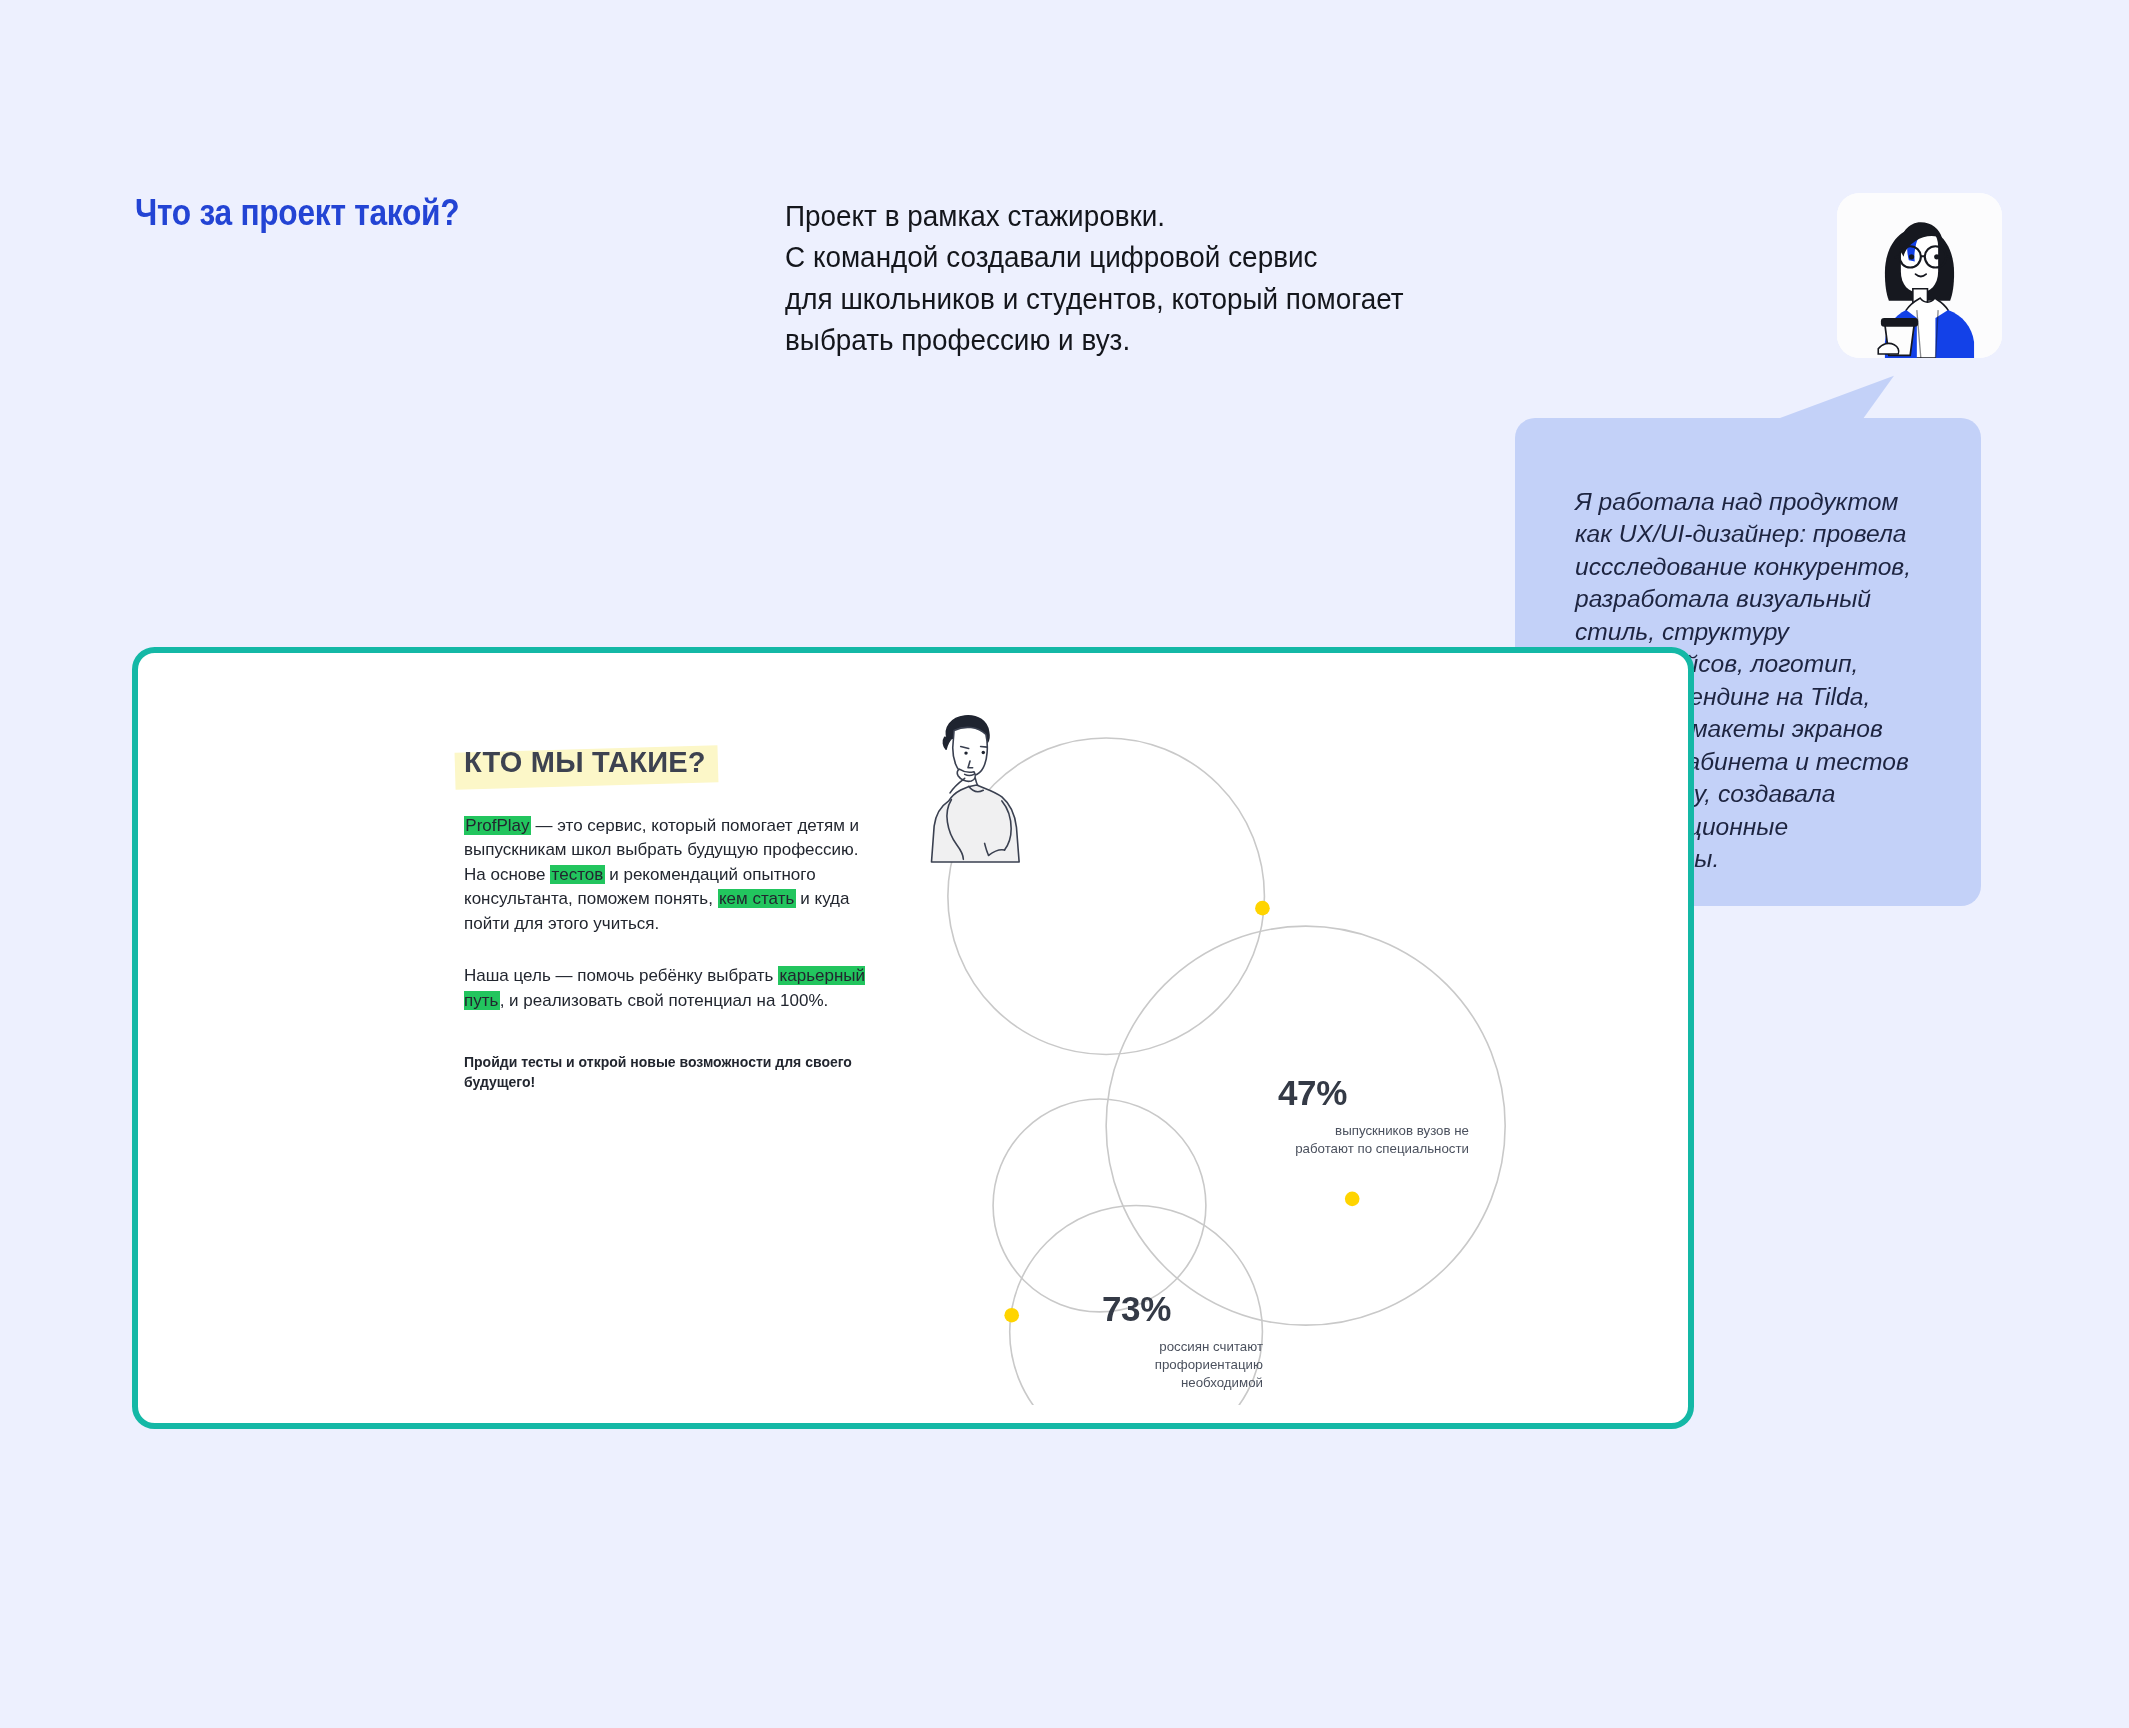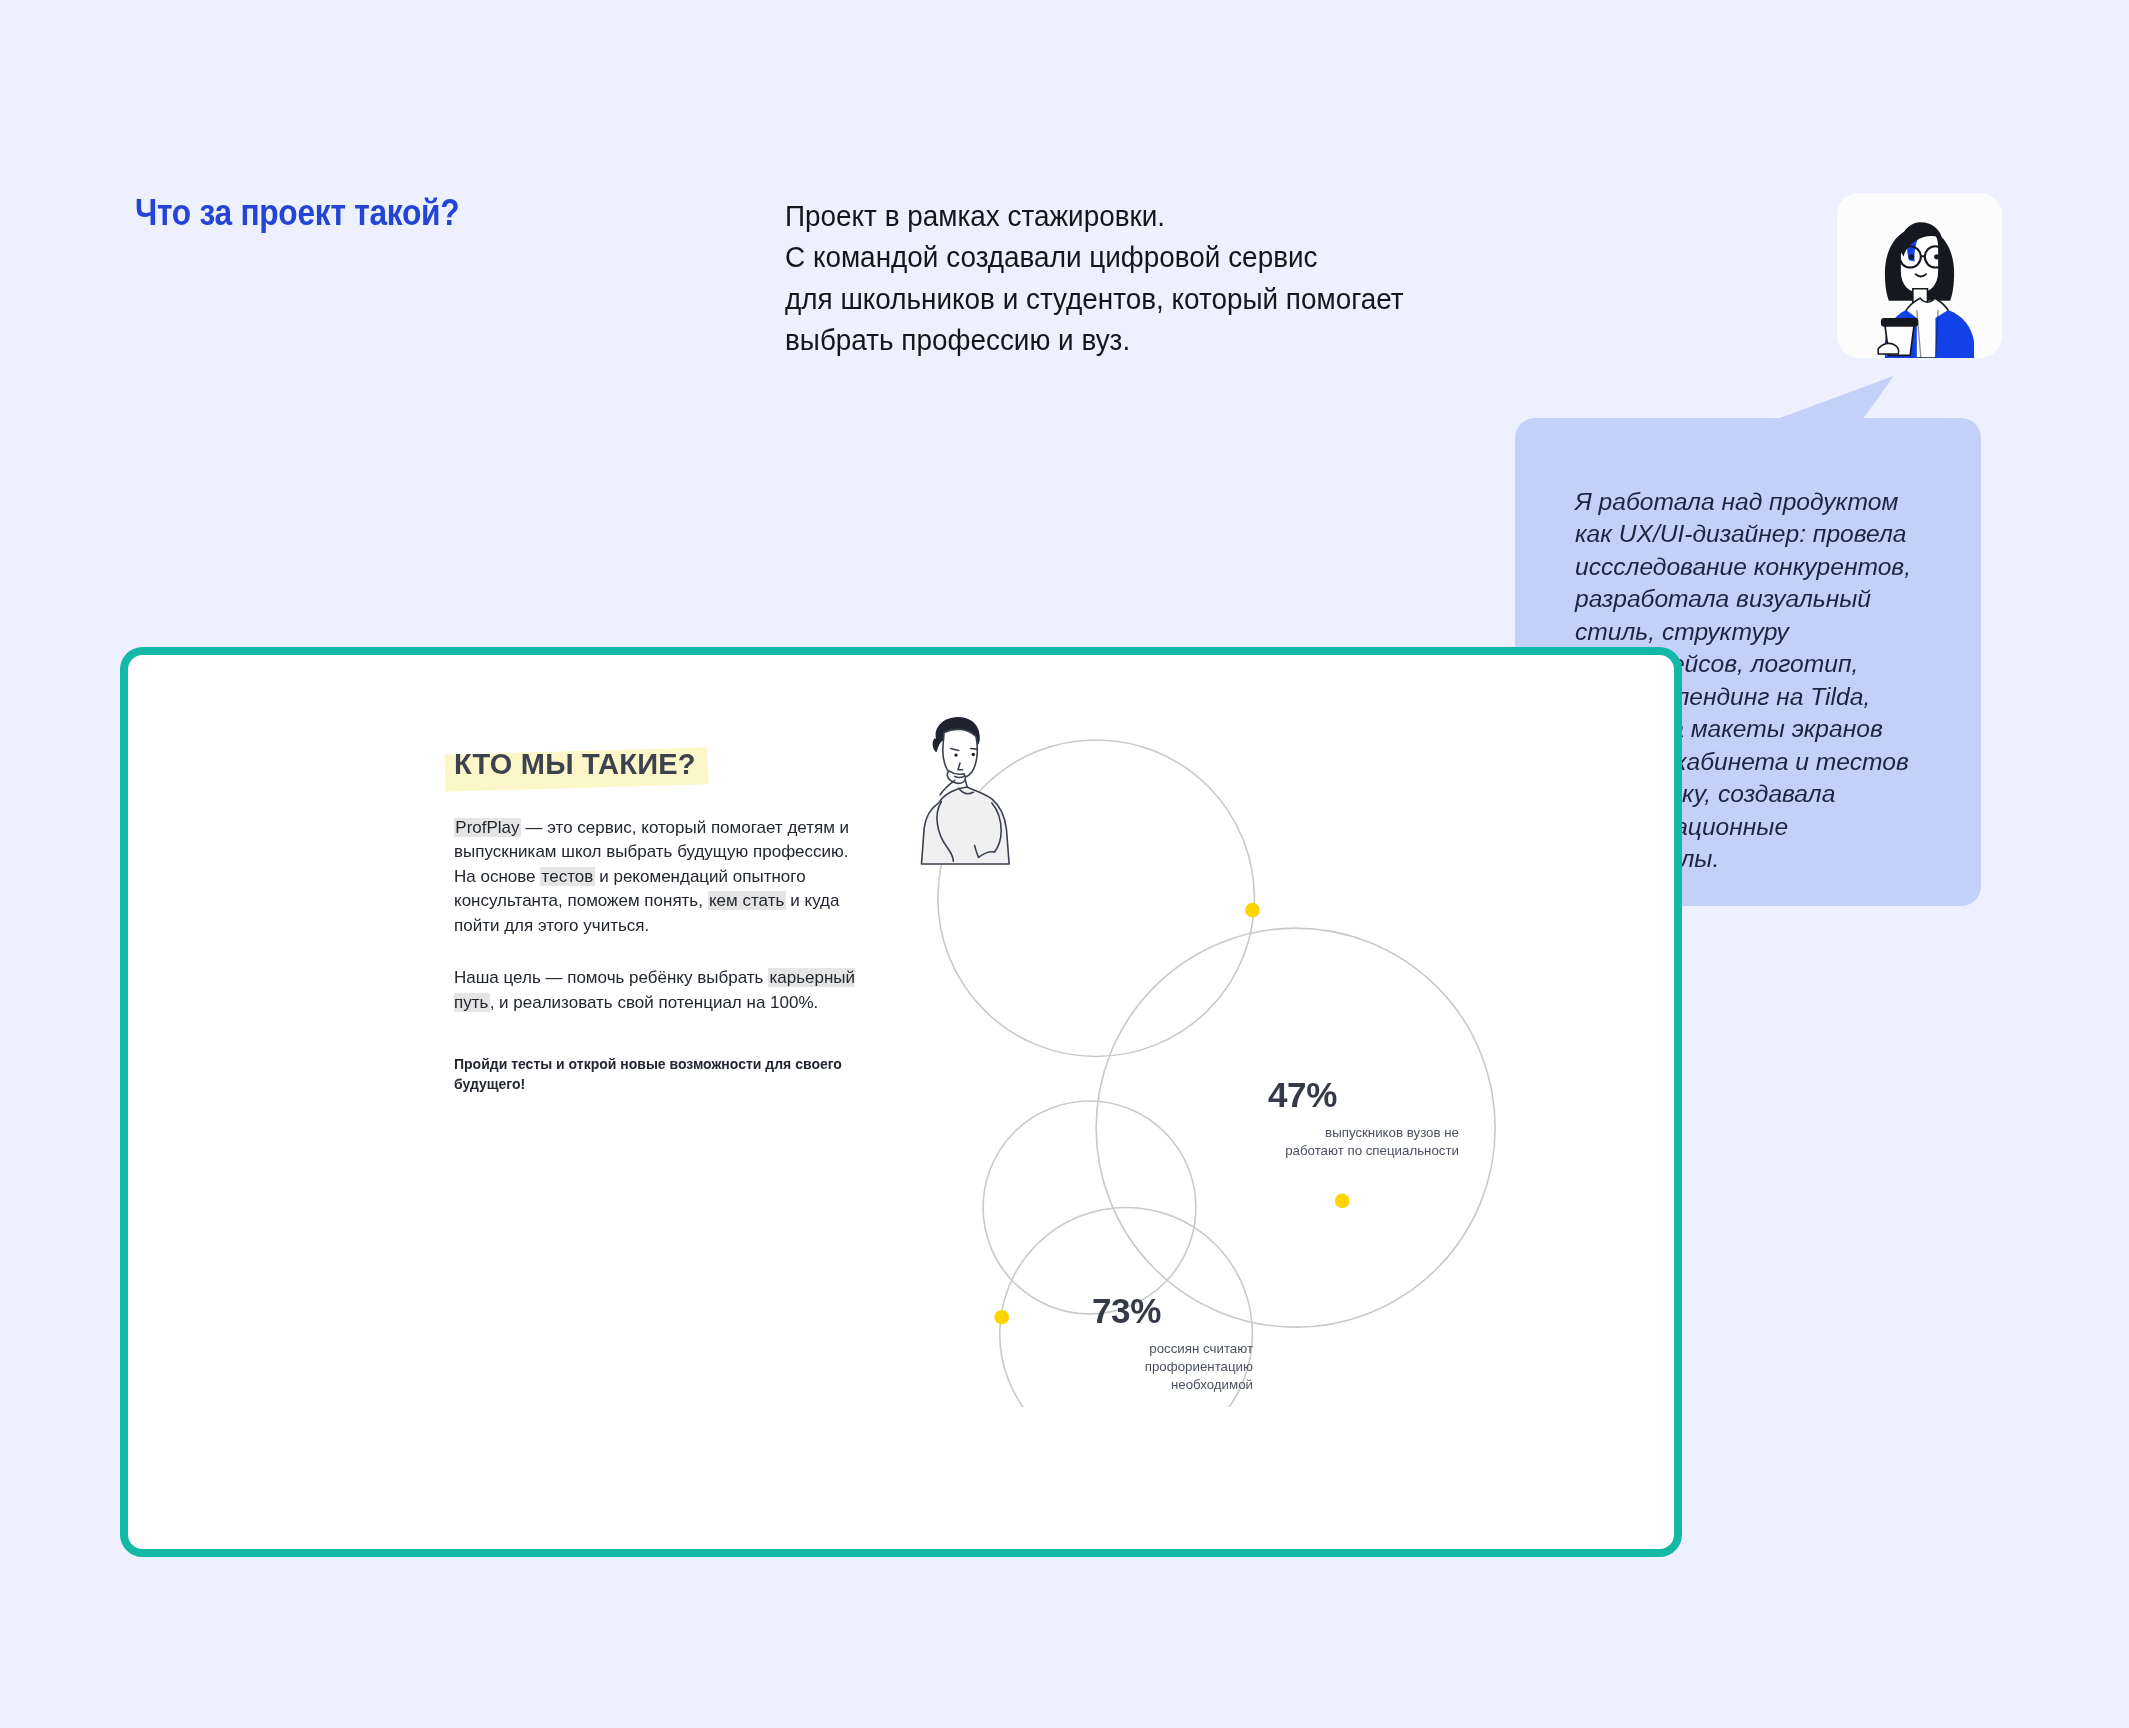--- a/index.html
+++ b/index.html
@@ -49,24 +49,24 @@
   }
   .bubble-text {
     position: absolute; left: 1575px; top: 486px;
     width: 359px;
     font-size: 24.6px; line-height: 1.32;
     font-style: italic; color: #1d2440;
   }
 
   
   .screen-card {
-    position: absolute; left: 120px; top: 647px;
-    width: 1562px; height: 910px;
+    position: absolute; left: 132px; top: 647px;
+    width: 1562px; height: 782px;
     background: #ffffff;
-    border: 8px solid #14b8a6;
+    border: 6px solid #14b8a6;
     border-radius: 22.6px;
   }
 
   
   .card-left { position: absolute; left: 326px; top: 93px; width: 419px; }
   .who-heading {
     position: relative; display: inline-block;
     font-size: 29px; font-weight: 700; letter-spacing: 0.2px;
     color: #3d4250; white-space: nowrap; z-index: 2;
   }
@@ -74,21 +74,21 @@
     content: ""; position: absolute;
     left: -9.3px; right: -12px; top: 2.7px; bottom: -6.7px;
     background: #fcf7c8; z-index: -1;
     transform: rotate(-1.6deg);
   }
   .body-copy {
     margin-top: 35px;
     font-size: 17px; line-height: 1.44; color: #22262f;
   }
   .body-copy .blk { margin-top: 28px; }
-  .hl { background: #e5e5e5; padding: 0 1.3px; }
+  .hl { background: #22c55e; padding: 0 1.3px; }
   .small-copy {
     margin-top: 40px;
     font-size: 14px; line-height: 1.42; color: #22262f; font-weight: 700;
   }
   .cta-button {
     margin-top: 37px;
     display: block; width: 346px; height: 49px;
     background: #ffd400; border: 1.3px solid #14161c;
     font-size: 16px; font-weight: 700; color: #14161c;
     font-family: inherit; cursor: pointer;

